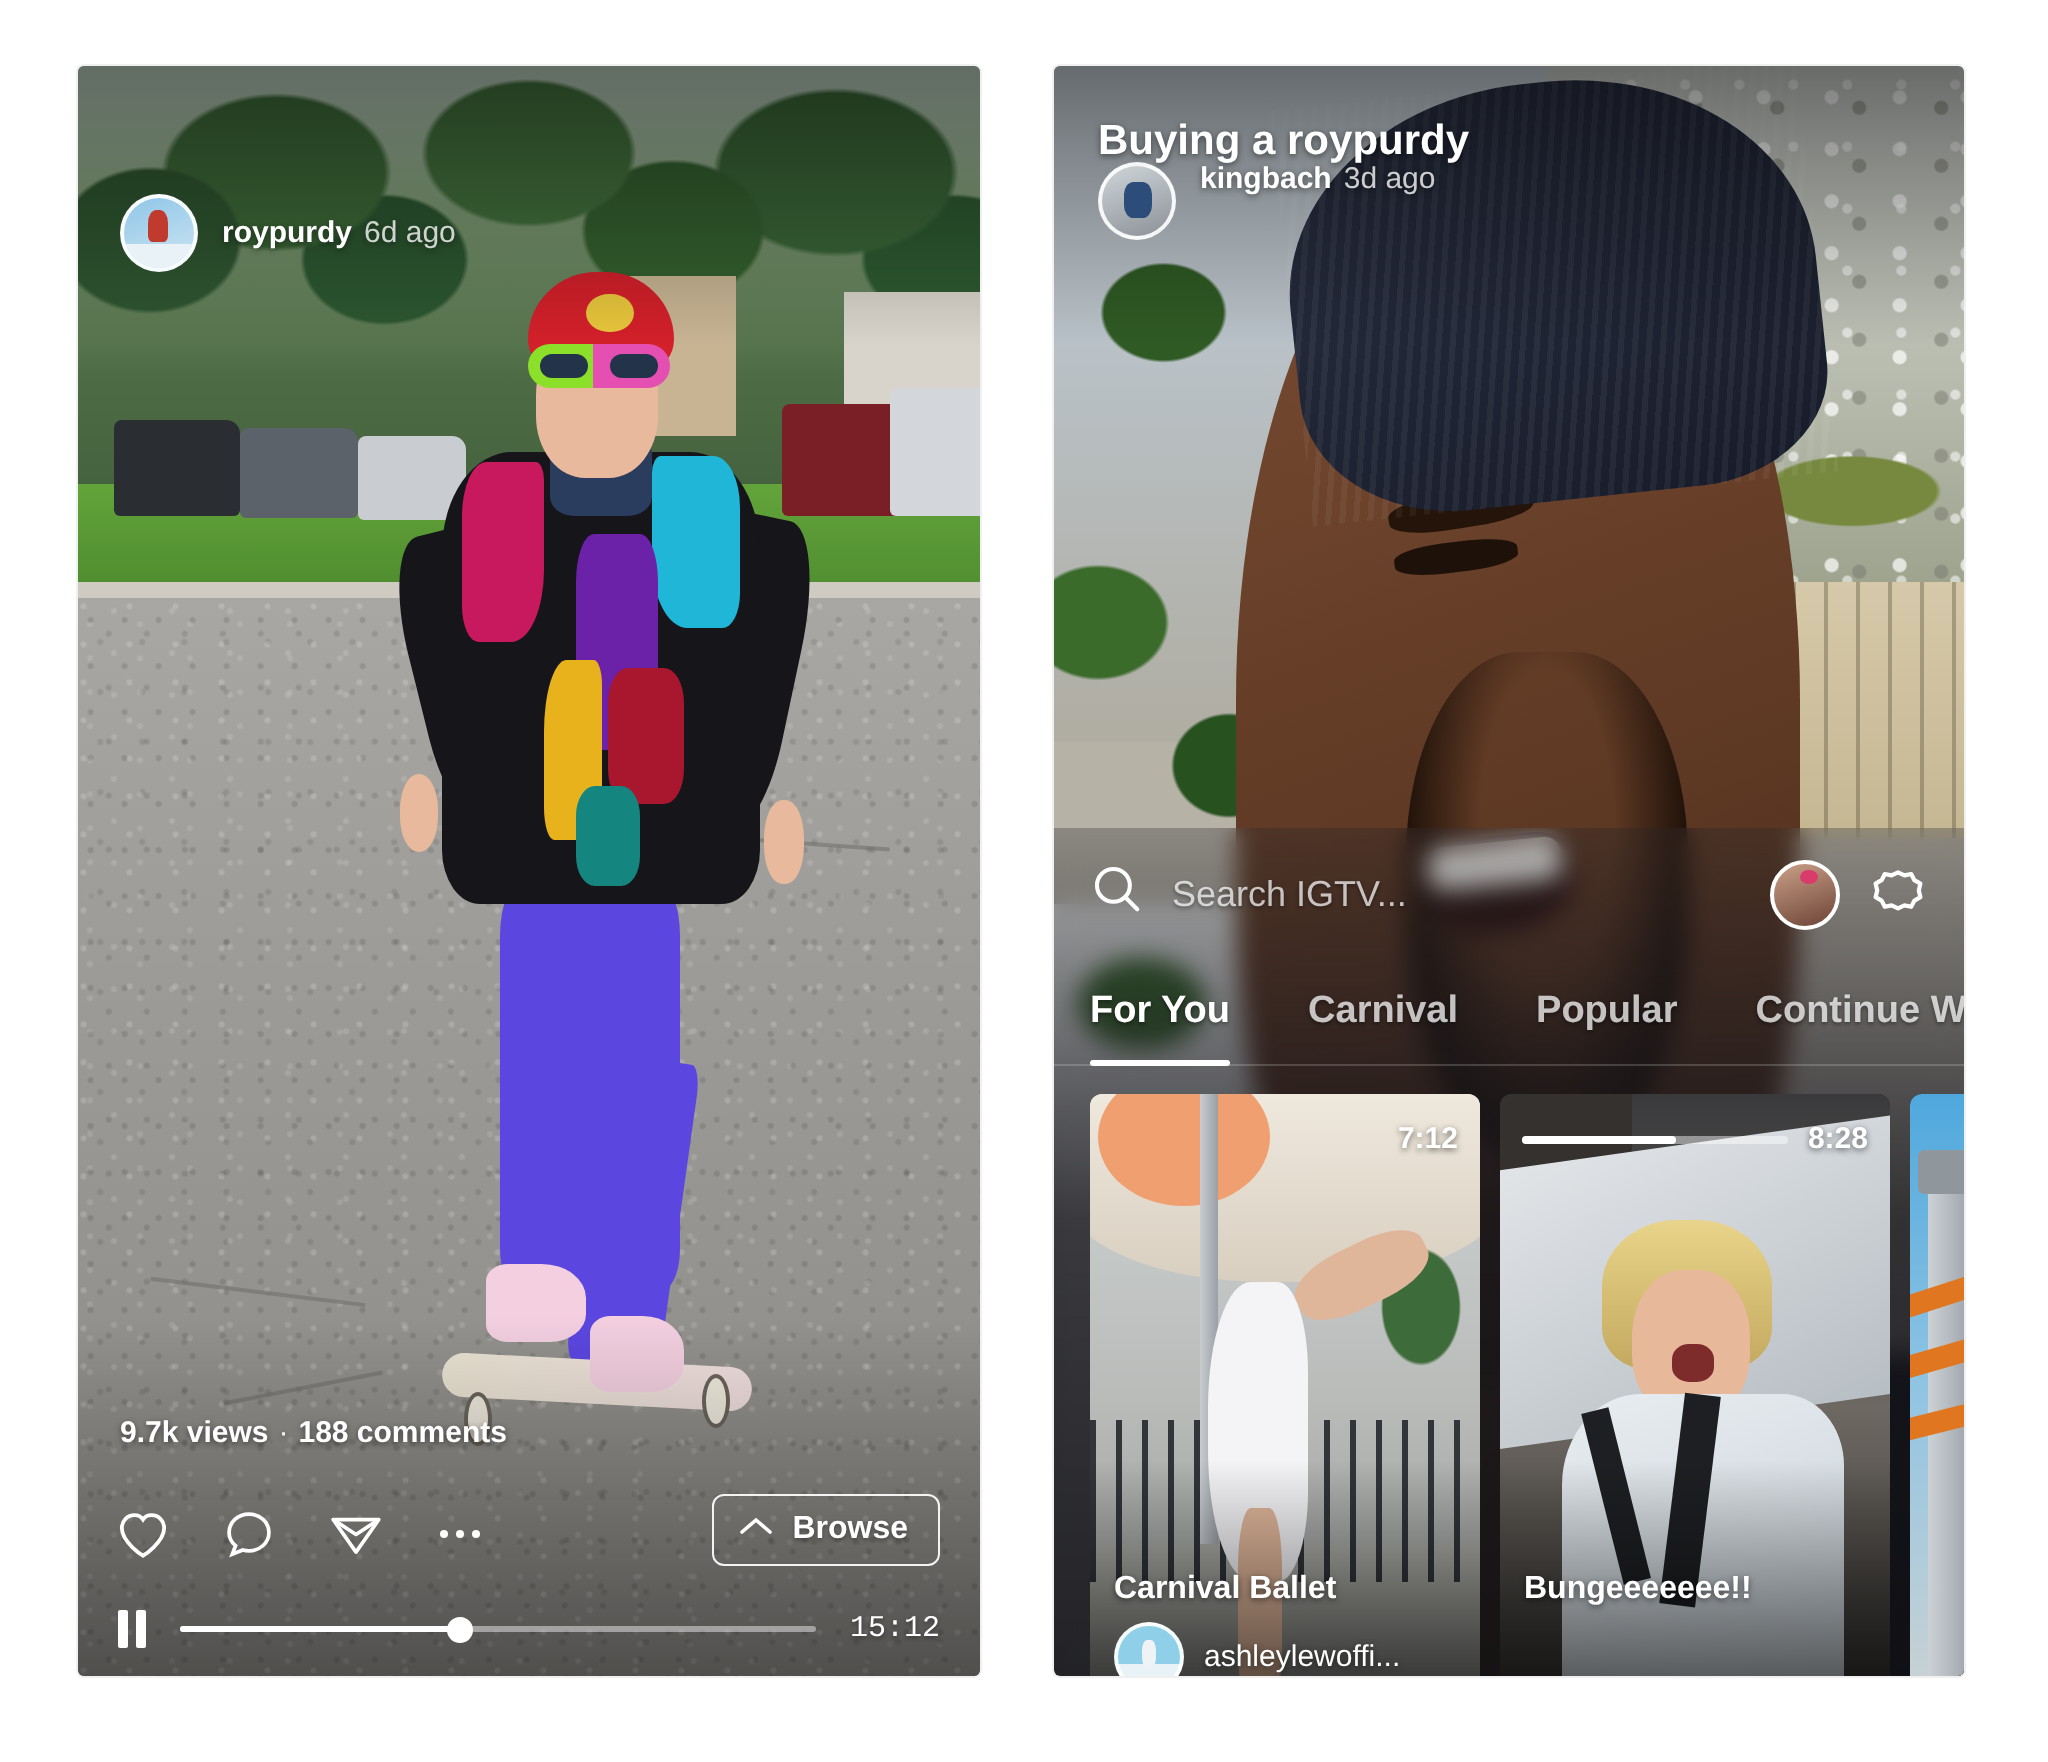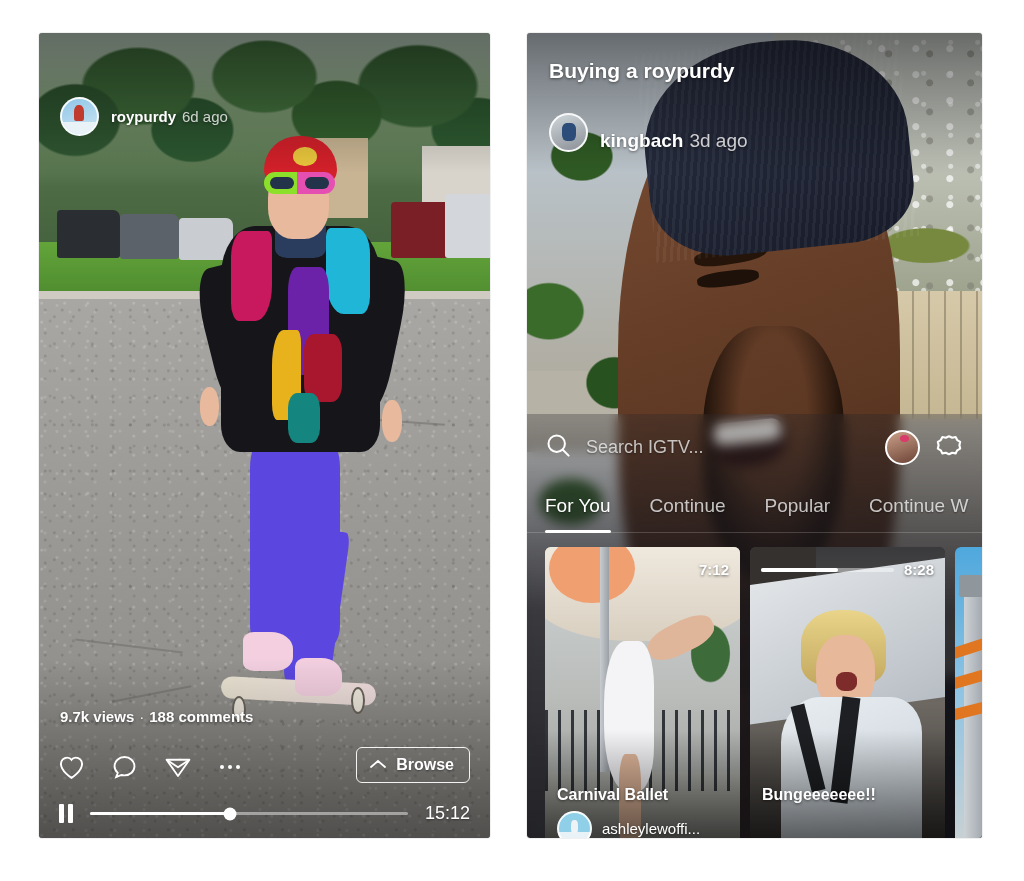--- a/index.html
+++ b/index.html
@@ -224,30 +224,30 @@
   .player{
     position:absolute; left:0; right:0; bottom:14px;
     display:flex; align-items:center; gap:17px; padding:0 20px;
   }
   .pause-btn{ display:flex; gap:4px; flex:0 0 auto; }
   .pause-btn i{ width:5px;height:19px;background:#fff;display:block;border-radius:1px; }
   .track{ position:relative; flex:1; height:3px; background:rgba(255,255,255,.45); border-radius:2px; }
   .track-fill{ position:absolute; left:0; top:0; height:100%; background:#fff; border-radius:2px; }
   .track-knob{ position:absolute; top:50%; width:13px;height:13px;border-radius:50%;
     background:#fff; transform:translate(-50%,-50%); }
-  .time-left{ color:#fff; font-size:18px; flex:0 0 auto; text-shadow:0 1px 2px rgba(0,0,0,.4); }
+  .time-left{ color:#fff; font-size:15px; flex:0 0 auto; text-shadow:0 1px 2px rgba(0,0,0,.4);font-family:Liberation Mono, monospace; }
 
   
   .r-title{
     position:absolute; left:22px; top:26px; color:#fff;
     font-size:21px; font-weight:bold; text-shadow:0 1px 3px rgba(0,0,0,.5);
   }
   .r-byline{
-    position:absolute; left:22px; top:80px; display:flex; align-items:flex-end; gap:12px;
-    color:#fff; font-size:19px; text-shadow:0 1px 3px rgba(0,0,0,.5);
+    position:absolute; left:22px; top:48px; display:flex; align-items:flex-start; gap:12px;
+    color:#fff; font-size:15px; text-shadow:0 1px 3px rgba(0,0,0,.5);
   }
   .avatar-king{ background:linear-gradient(160deg,#cfd6da,#8b9197); }
   .avatar-king .av-fig{ background:#2c4c7a; left:30%; top:22%; width:40%; height:52%; border-radius:34%; }
 
   .sheet{
     position:absolute; left:0; right:0; top:381px; bottom:0;
     background:linear-gradient(180deg, rgba(38,38,44,.30) 0%, rgba(26,26,32,.55) 22%, rgba(20,20,26,.82) 46%, rgba(16,16,20,.9) 100%);
     backdrop-filter: blur(6px);
   }
   .search-row{
@@ -266,21 +266,21 @@
   .mini-avatar .flower{ position:absolute; left:42%; top:10%; width:30%; height:24%;
     background:#d93b6a; border-radius:50%; }
   .igtv-gear{ flex:0 0 auto; }
 
   .tabs{
     position:absolute; left:0; right:0; top:447px; height:52px;
     display:flex; align-items:center; gap:0; padding:0 18px;
     border-bottom:1px solid rgba(255,255,255,.18);
   }
   .tab{
-    color:rgba(255,255,255,.74); font-size:19px; font-weight:normal;
+    color:rgba(255,255,255,.74); font-size:19px; font-weight:bold;
     margin-right:39px; white-space:nowrap; position:relative; height:100%;
     display:flex; align-items:center; text-shadow:0 1px 2px rgba(0,0,0,.4);
   }
   .tab.active{ color:#fff; }
   .tab.active::after{
     content:""; position:absolute; left:0; right:0; bottom:-1px; height:3px;
     background:#fff; border-radius:2px;
   }
 
   .cards{
@@ -543,21 +543,21 @@
       </span>
       <span class="igtv-gear">
         <svg width="30" height="30" viewBox="0 0 30 30" fill="none" stroke="#fff" stroke-width="2.1" stroke-linejoin="round">
           <path d="M15 3.2l3.2 1.5 3.4-.7 1.6 3.1 3 1.7-.8 3.4.8 3.4-3 1.7-1.6 3.1-3.4-.7L15 21.2l-3.2-1.5-3.4.7-1.6-3.1-3-1.7.8-3.4-.8-3.4 3-1.7 1.6-3.1 3.4.7L15 3.2z" transform="translate(0,3)"></path>
         </svg>
       </span>
     </div>
 
     <div class="tabs">
       <span class="tab active">For You</span>
-      <span class="tab">Continue</span>
+      <span class="tab">Carnival</span>
       <span class="tab">Popular</span>
       <span class="tab">Continue W</span>
     </div>
 
     <div class="cards">
 
       <div class="card">
         <div class="t1">
           <div class="t1-canopy"></div>
           <div class="t1-orange"></div>

